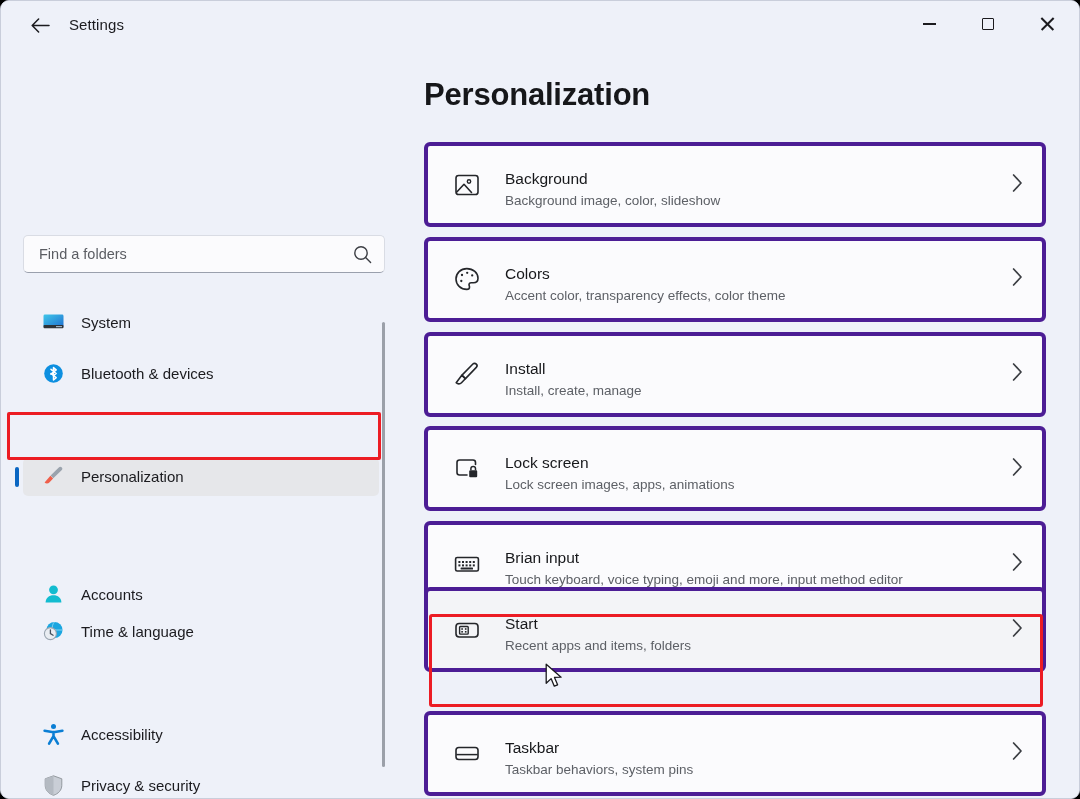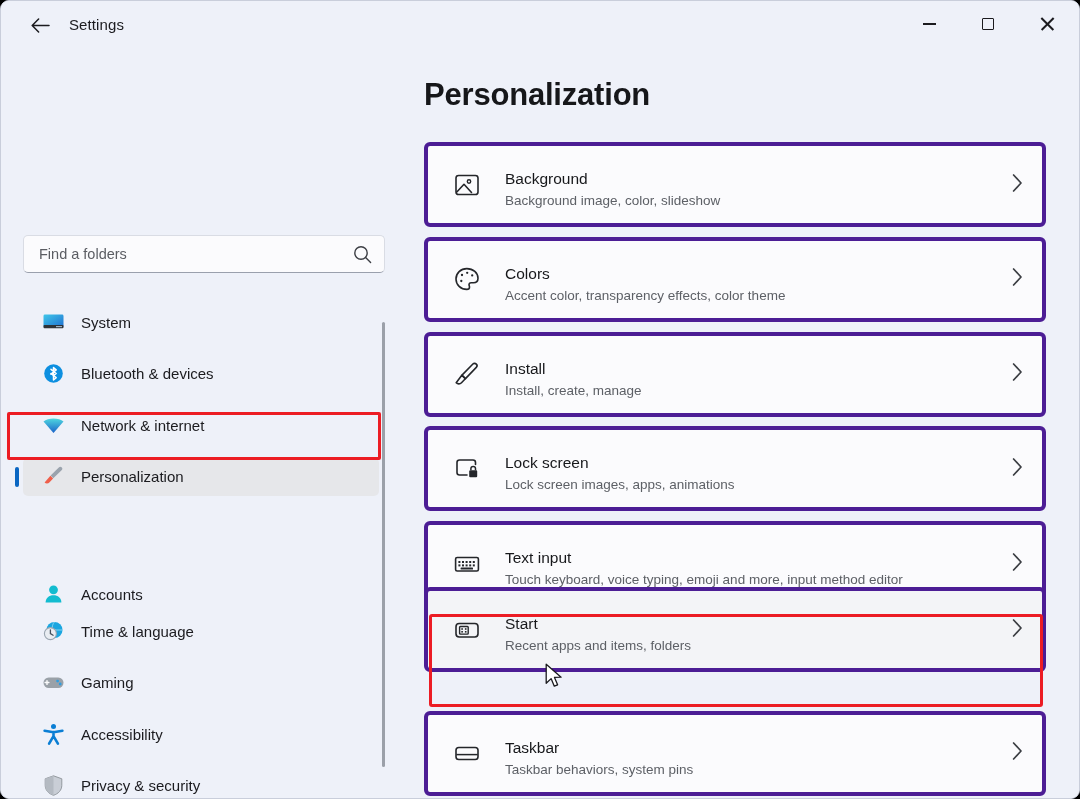--- a/index.html
+++ b/index.html
@@ -341,34 +341,20 @@
         <div class="nav-item" style="top: 97.5px;">
           <span class="nav-icon">
             <svg width="23" height="23" viewBox="0 0 23 23">
               <circle cx="11.5" cy="11.5" r="9.3" fill="#0d8fe0"></circle>
               <path d="M9 7.3 L14.2 11.5 L11.5 13.8 L11.5 5.6 L14.2 7.9 L9 12.2" stroke="#ffffff" stroke-width="1.5" fill="none" stroke-linejoin="round" stroke-linecap="round"></path>
               <path d="M11.5 13.8 L11.5 18 L14.2 15.7 L9 11.5" stroke="#ffffff" stroke-width="1.5" fill="none" stroke-linejoin="round" stroke-linecap="round"></path>
             </svg>
           </span>
           <span class="nav-label">Bluetooth &amp; devices</span>
         </div>
-        <div class="nav-item" style="top: 149px;">
-          <span class="nav-icon">
-            <svg width="23" height="23" viewBox="0 0 23 23">
-              <defs>
-                <linearGradient id="g2" x1="0" y1="0" x2="0" y2="1">
-                  <stop offset="0" stop-color="#4fd7e0"></stop>
-                  <stop offset="1" stop-color="#1b63c9"></stop>
-                </linearGradient>
-              </defs>
-              <path d="M1.5 7.5 C6 3.4 17 3.4 21.5 7.5 L11.5 19 Z" fill="url(#g2)"></path>
-            </svg>
-          </span>
-          <span class="nav-label">Network &amp; internet</span>
-        </div>
         <div class="nav-item selected" style="top: 200.5px;">
           <div class="nav-pill"></div>
           <span class="nav-icon">
             <svg width="23" height="23" viewBox="0 0 23 23">
               <path d="M19.6 2.3 C20.6 3.3 20.6 4.4 19.6 5.3 L11.3 13.3 L8.6 10.5 L16.8 2.4 C17.7 1.5 18.7 1.4 19.6 2.3 Z" fill="#9aa3ad"></path>
               <path d="M8.4 10.7 L11.1 13.5 L7.6 17.2 C6.2 18.7 3.9 18.8 2.6 17.4 L8.4 10.7 Z" fill="#ef5f4a"></path>
             </svg>
           </span>
           <span class="nav-label">Personalization</span>
         </div>
@@ -384,31 +370,20 @@
         <div class="nav-item" style="top: 355px;">
           <span class="nav-icon">
             <svg width="23" height="23" viewBox="0 0 23 23">
               <circle cx="12.5" cy="10" r="8" fill="#1ba6e0"></circle>
               <path d="M12.5 2 C9.2 4.5 9.2 15.5 12.5 18 M4.7 10 L20.3 10" stroke="#7fd4f3" stroke-width="1" fill="none"></path>
               <circle cx="8.4" cy="13.6" r="6" fill="#e9edf2" stroke="#9aa5b0" stroke-width="1.1"></circle>
               <path d="M8.4 9.8 L8.4 13.6 L11.1 15.2" stroke="#44505c" stroke-width="1.3" fill="none" stroke-linecap="round"></path>
             </svg>
           </span>
           <span class="nav-label">Time &amp; language</span>
-        </div>
-        <div class="nav-item" style="top: 406.5px;">
-          <span class="nav-icon">
-            <svg width="23" height="23" viewBox="0 0 23 23">
-              <rect x="1.5" y="6.5" width="20" height="10.5" rx="5.2" fill="#9aa1a8"></rect>
-              <path d="M5 9.6 L5 13.4 M3.1 11.5 L6.9 11.5" stroke="#fafbfc" stroke-width="1.4" stroke-linecap="round"></path>
-              <circle cx="15.6" cy="10.1" r="1.4" fill="#2f9de0"></circle>
-              <circle cx="18.2" cy="13" r="1.4" fill="#2f9de0"></circle>
-            </svg>
-          </span>
-          <span class="nav-label">Gaming</span>
         </div>
         <div class="nav-item" style="top: 458px;">
           <span class="nav-icon">
             <svg width="23" height="23" viewBox="0 0 23 23">
               <circle cx="11.5" cy="3.6" r="2.5" fill="#0a7ed4"></circle>
               <path d="M2.6 7.8 L11.5 9.2 L20.4 7.8 M11.5 9 L11.5 13.4 M11.5 13.2 L7.1 20.6 M11.5 13.2 L15.9 20.6" stroke="#0a7ed4" stroke-width="2.6" fill="none" stroke-linecap="round" stroke-linejoin="round"></path>
             </svg>
           </span>
           <span class="nav-label">Accessibility</span>
         </div>
@@ -500,21 +475,21 @@
                 <rect x="19.8" y="11" width="2" height="2"></rect>
                 <rect x="5.4" y="14.4" width="2" height="2"></rect>
                 <rect x="9" y="14.4" width="2" height="2"></rect>
                 <rect x="12.6" y="14.4" width="2" height="2"></rect>
                 <rect x="16.2" y="14.4" width="2" height="2"></rect>
                 <rect x="19.8" y="14.4" width="2" height="2"></rect>
                 <rect x="7.6" y="17.6" width="12.4" height="2" rx="0.6"></rect>
               </g>
             </svg>
           </span>
-          <div class="card-title">Text input</div>
+          <div class="card-title">Brian input</div>
           <div class="card-sub">Touch keyboard, voice typing, emoji and more, input method editor</div>
           <span class="card-chevron"><svg width="13" height="20" viewBox="0 0 13 20">
               <path d="M2.6 2 L10 10 L2.6 18" stroke="#3a3d42" stroke-width="1.7" fill="none" stroke-linecap="round" stroke-linejoin="round"></path>
             </svg></span>
         </div>
         <div class="card hovered" style="top: 540px;">
           <span class="card-icon">
             <svg width="28" height="28" viewBox="0 0 28 28">
               <rect x="3" y="7.5" width="22" height="13.5" rx="3.2" stroke="#24262a" stroke-width="1.6" fill="none"></rect>
               <rect x="6.6" y="10.5" width="8.6" height="7.6" rx="0.8" stroke="#24262a" stroke-width="1.4" fill="none"></rect>

